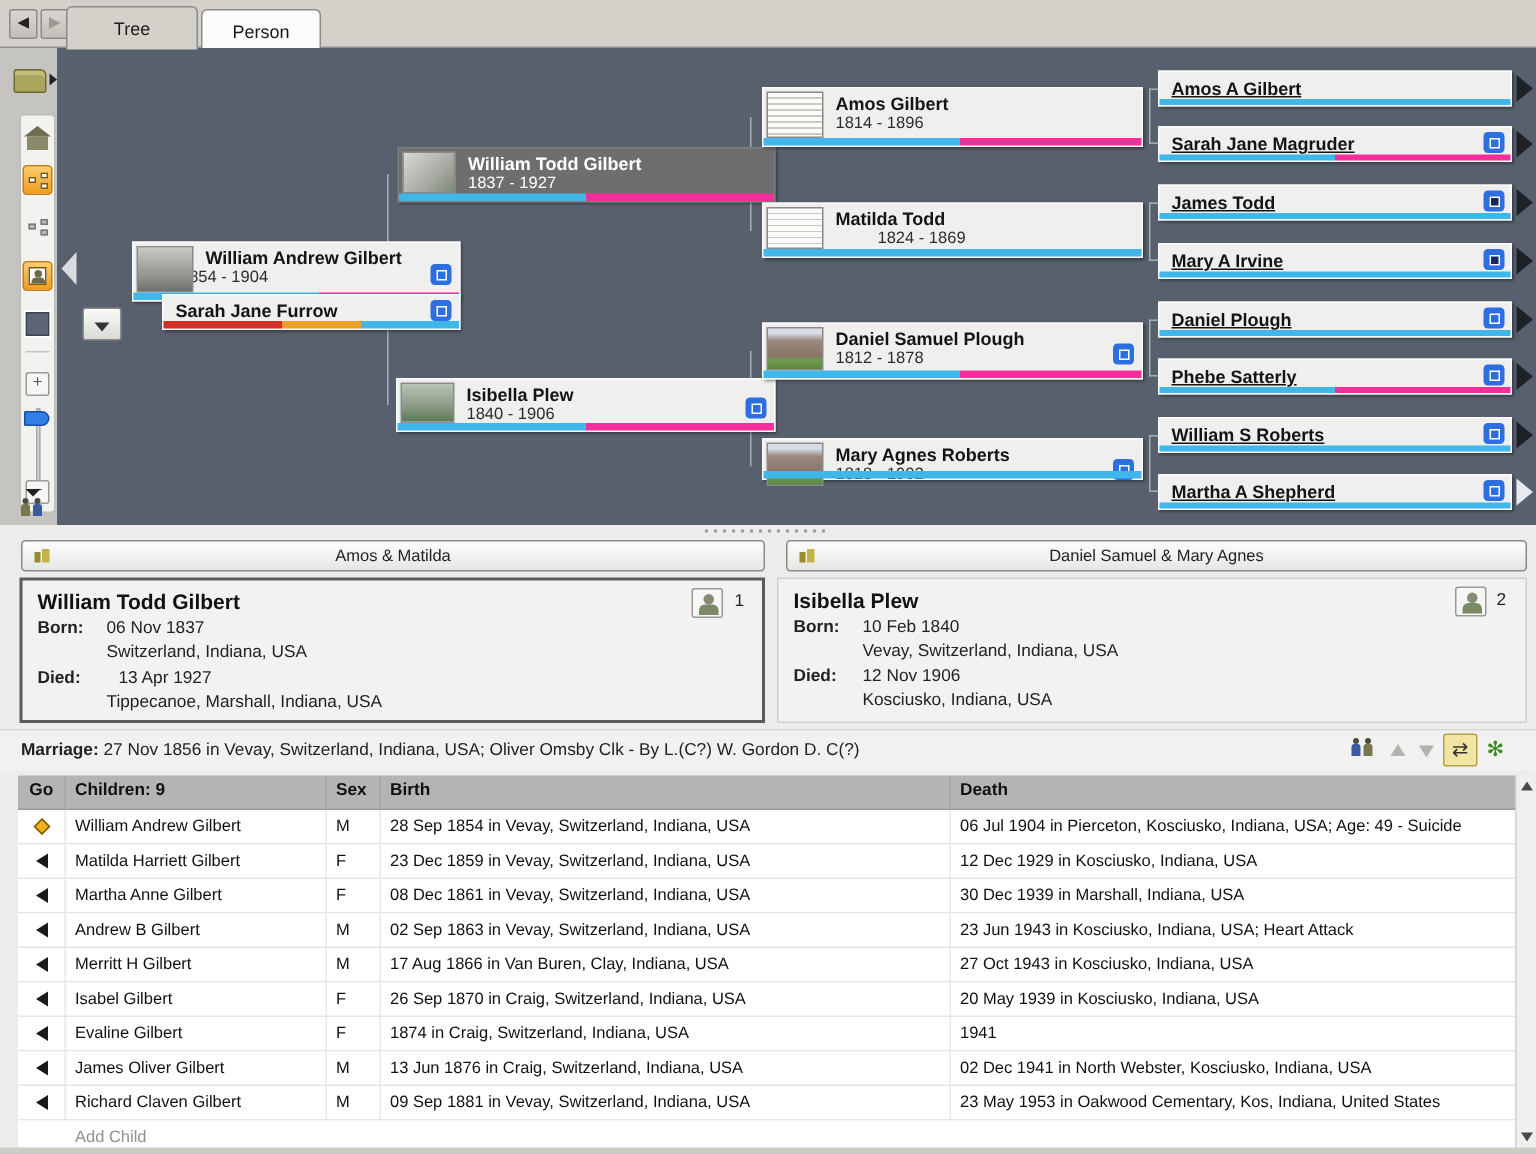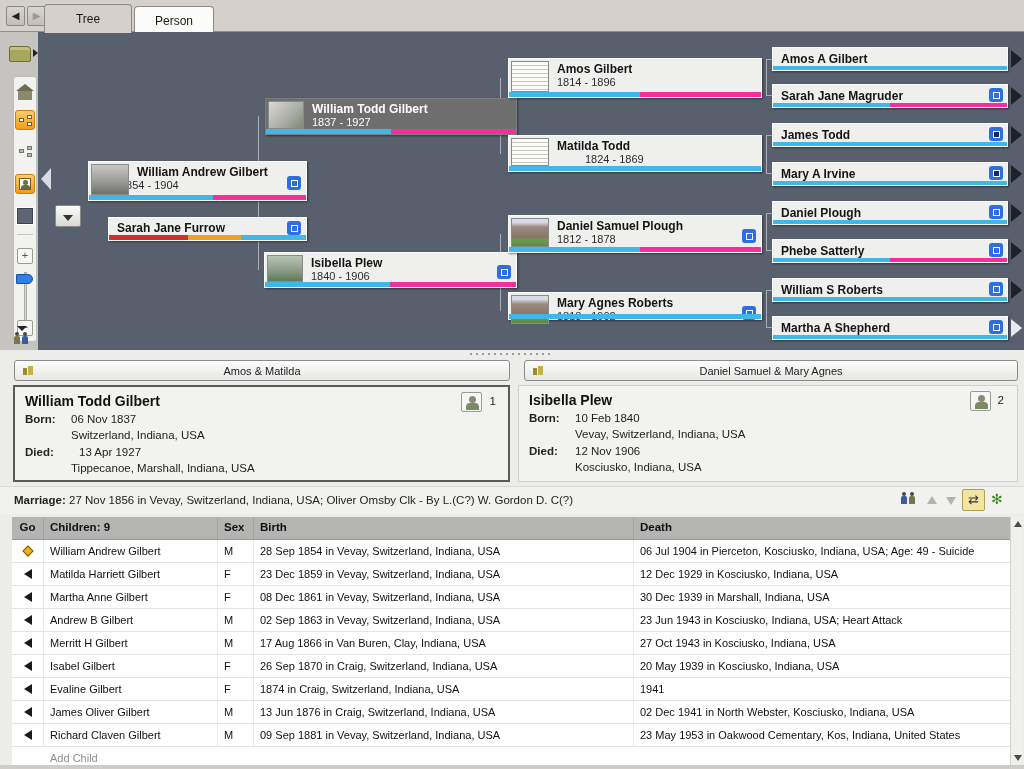--- a/index.html
+++ b/index.html
@@ -61,21 +61,21 @@
   .photo.doc { background:repeating-linear-gradient(180deg,#fbfbf9 0 3px,#c9c9c2 3px 4px); }
   .pname { font-size:12px; font-weight:bold; color:#141414; white-space:nowrap; overflow:hidden; }
   .pdates { font-size:11px; color:#2c2c2c; white-space:nowrap; }
   .pbox.sel .pname, .pbox.sel .pdates { color:#fff; }
   .lifebar { position:absolute; left:0; bottom:0; width:100%; height:5px; }
   .gen4 .lifebar { height:4px; }
   .badge { position:absolute; width:14px; height:14px; background:#2d6fe0; border-radius:3px; }
   .badge i { position:absolute; left:3.5px; top:3.5px; width:7px; height:7px; border:1.5px solid #fff; display:block; }
   .badge.filled i { background:#16265e; }
   .gen4 { height:24px; }
-  .gen4 .pname { padding:4px 0 0 8px; }
+  .gen4 .pname { padding:4px 0 0 8px;text-decoration:underline; }
   .rarrow { width:0; height:0; border-left:11px solid #1e2228; border-top:9px solid transparent; border-bottom:9px solid transparent; }
   .rarrow.outline { border-left-color:#e8eaee; }
   .larrow { width:0; height:0; border-right:10px solid #d8dbe0; border-top:11px solid transparent; border-bottom:11px solid transparent; }
   #spouse-drop { width:26px; height:22px; background:linear-gradient(#fbfbfb,#d9d9d6); border:1px solid #8a8a8a; border-radius:2px; }
   #spouse-drop::after { content:""; position:absolute; left:7px; top:9px; border-top:6px solid #333;
     border-left:5px solid transparent; border-right:5px solid transparent; }
 
   
   #splitter { left:0; top:350px; width:1024px; height:8px; background:#ececea; }
   #splitter .dots { left:470px; top:3px; width:80px; height:2px;
@@ -198,21 +198,21 @@
     <div class="pbox abs" style="left:50px;top:129px;width:219px;height:40px">
       <div class="photo grave-gray" style="width:38px;height:31px"></div>
       <div class="pname" style="padding:3px 0 0 48px">William Andrew Gilbert</div>
       <div class="pdates" style="padding-left:31px">1854 - 1904</div>
       <div class="badge" style="right:5px;top:14px">
           <i></i>
         </div>
       <div class="lifebar" style="background: linear-gradient(90deg, rgb(63, 183, 233) 0%, rgb(63, 183, 233) 57%, rgb(246, 46, 156) 57%, rgb(246, 46, 156) 100%);"></div>
     </div>
     <div id="spouse-drop" class="abs" style="left:17px;top:173px"></div>
-    <div class="pbox abs" style="left:70px;top:185px;width:199px;height:24px">
+    <div class="pbox abs" style="left:70px;top:164px;width:199px;height:24px">
       <div class="pname" style="padding:3px 0 0 8px">Sarah Jane Furrow</div>
       <div class="badge" style="right:5px;top:3px">
           <i></i>
         </div>
       <div class="lifebar" style="background: linear-gradient(90deg, rgb(208, 48, 38) 0%, rgb(208, 48, 38) 40%, rgb(239, 161, 38) 40%, rgb(239, 161, 38) 67%, rgb(63, 183, 233) 67%, rgb(63, 183, 233) 100%);"></div>
     </div>
 
     <div class="pbox sel abs" style="left:227px;top:66px;width:252px;height:37px">
       <div class="photo grave-light" style="width:36px;height:28px"></div>
       <div class="pname" style="padding:3px 0 0 46px">William Todd Gilbert</div>

